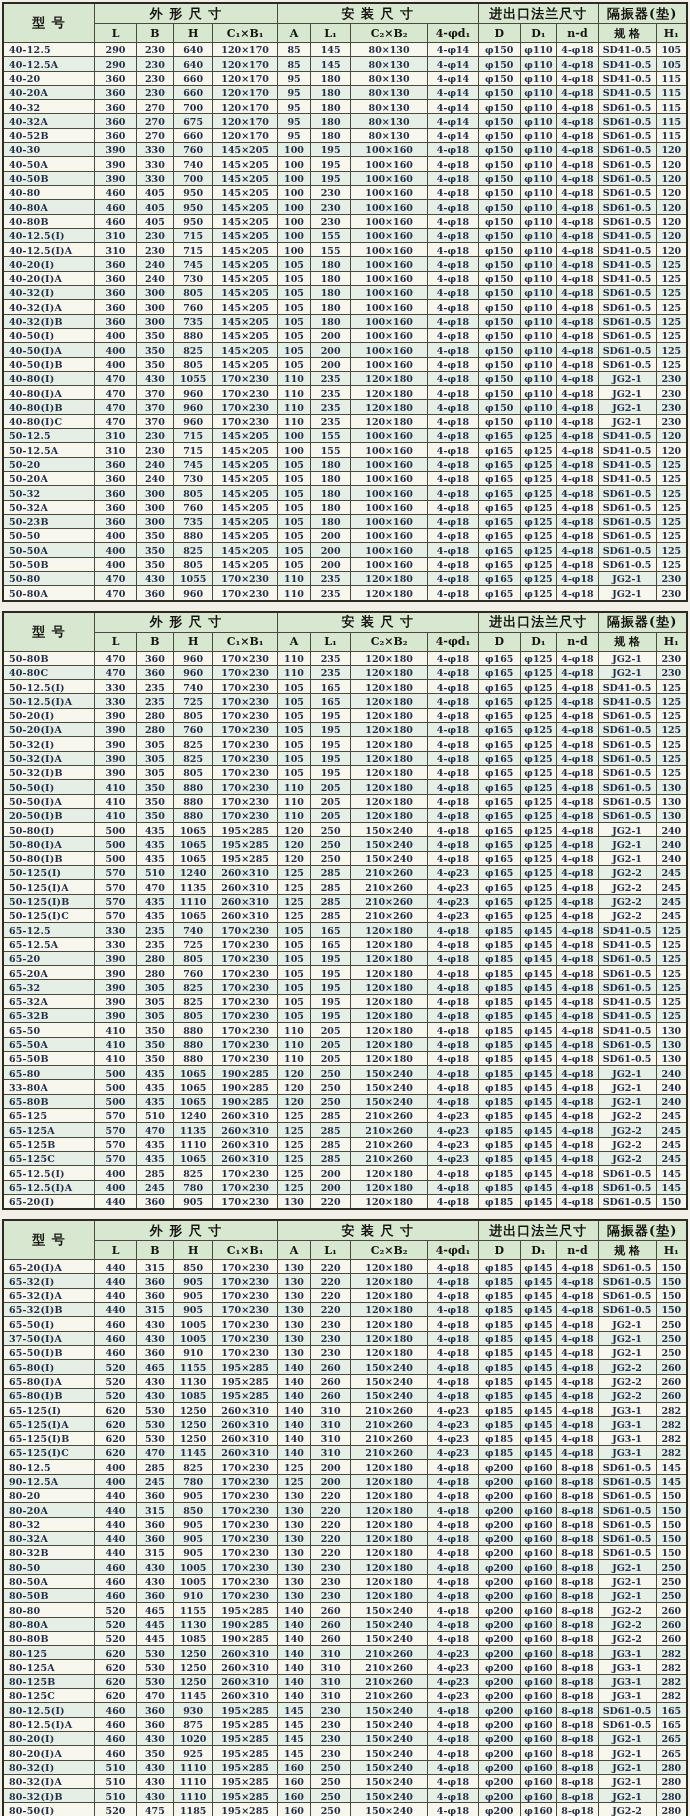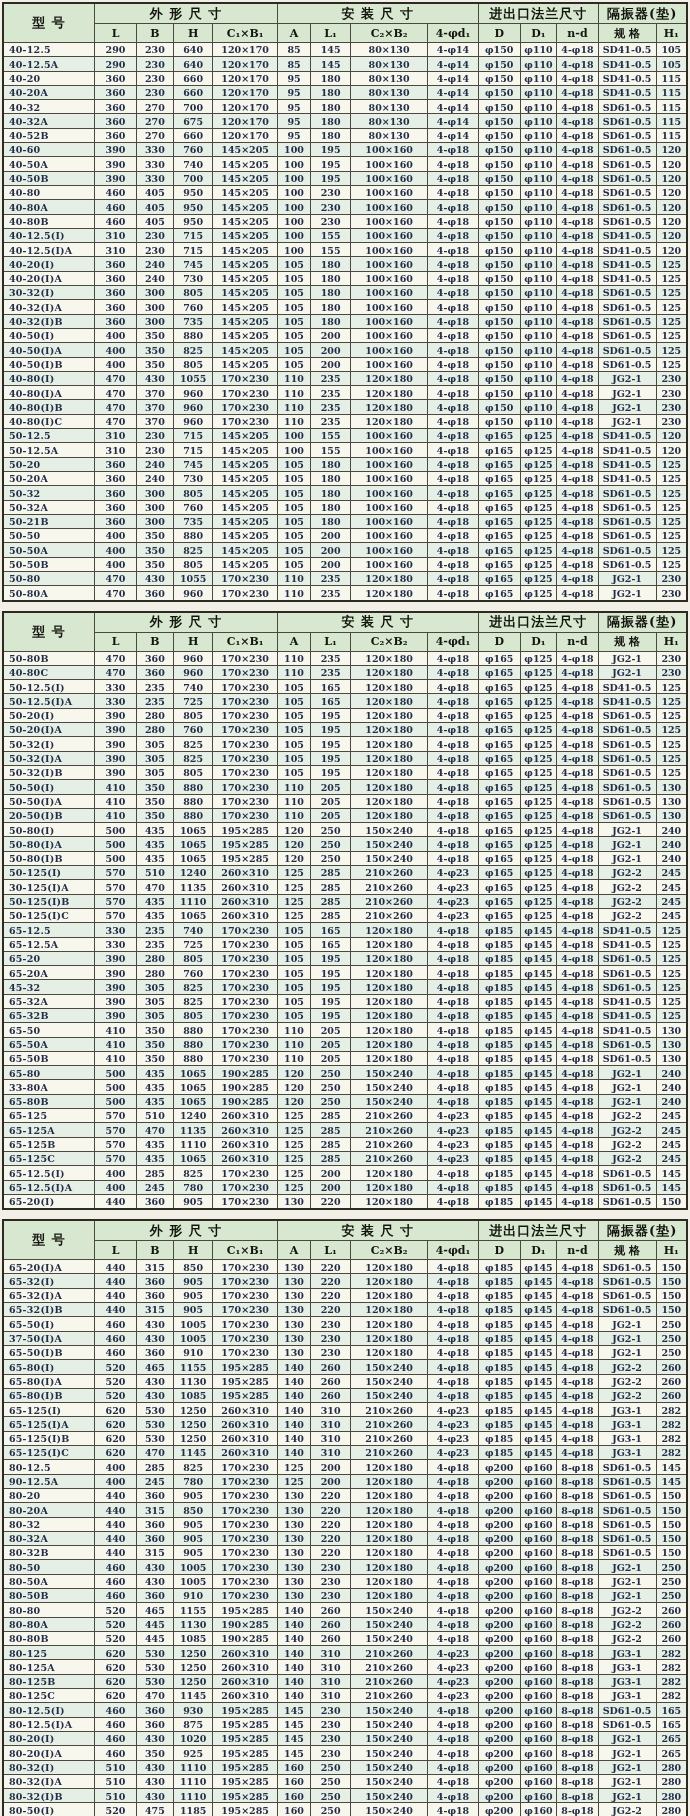--- a/index.html
+++ b/index.html
@@ -218,21 +218,21 @@
           <td>180</td>
           <td>80×130</td>
           <td>4-φ14</td>
           <td>φ150</td>
           <td>φ110</td>
           <td>4-φ18</td>
           <td>SD61-0.5</td>
           <td>115</td>
         </tr>
         <tr>
-          <td class="model">40-60</td>
+          <td class="model">40-30</td>
           <td>390</td>
           <td>330</td>
           <td>760</td>
           <td>145×205</td>
           <td>100</td>
           <td>195</td>
           <td>100×160</td>
           <td>4-φ18</td>
           <td>φ150</td>
           <td>φ110</td>
@@ -378,21 +378,21 @@
           <td>180</td>
           <td>100×160</td>
           <td>4-φ18</td>
           <td>φ150</td>
           <td>φ110</td>
           <td>4-φ18</td>
           <td>SD41-0.5</td>
           <td>125</td>
         </tr>
         <tr>
-          <td class="model">30-32(I)</td>
+          <td class="model">40-32(I)</td>
           <td>360</td>
           <td>300</td>
           <td>805</td>
           <td>145×205</td>
           <td>105</td>
           <td>180</td>
           <td>100×160</td>
           <td>4-φ18</td>
           <td>φ150</td>
           <td>φ110</td>
@@ -634,21 +634,21 @@
           <td>180</td>
           <td>100×160</td>
           <td>4-φ18</td>
           <td>φ165</td>
           <td>φ125</td>
           <td>4-φ18</td>
           <td>SD61-0.5</td>
           <td>125</td>
         </tr>
         <tr>
-          <td class="model">50-21B</td>
+          <td class="model">50-23B</td>
           <td>360</td>
           <td>300</td>
           <td>735</td>
           <td>145×205</td>
           <td>105</td>
           <td>180</td>
           <td>100×160</td>
           <td>4-φ18</td>
           <td>φ165</td>
           <td>φ125</td>
@@ -1031,21 +1031,21 @@
           <td>285</td>
           <td>210×260</td>
           <td>4-φ23</td>
           <td>φ165</td>
           <td>φ125</td>
           <td>4-φ18</td>
           <td>JG2-2</td>
           <td>245</td>
         </tr>
         <tr>
-          <td class="model">30-125(I)A</td>
+          <td class="model">50-125(I)A</td>
           <td>570</td>
           <td>470</td>
           <td>1135</td>
           <td>260×310</td>
           <td>125</td>
           <td>285</td>
           <td>210×260</td>
           <td>4-φ23</td>
           <td>φ165</td>
           <td>φ125</td>
@@ -1143,21 +1143,21 @@
           <td>195</td>
           <td>120×180</td>
           <td>4-φ18</td>
           <td>φ185</td>
           <td>φ145</td>
           <td>4-φ18</td>
           <td>SD61-0.5</td>
           <td>125</td>
         </tr>
         <tr>
-          <td class="model">45-32</td>
+          <td class="model">65-32</td>
           <td>390</td>
           <td>305</td>
           <td>825</td>
           <td>170×230</td>
           <td>105</td>
           <td>195</td>
           <td>120×180</td>
           <td>4-φ18</td>
           <td>φ185</td>
           <td>φ145</td>

